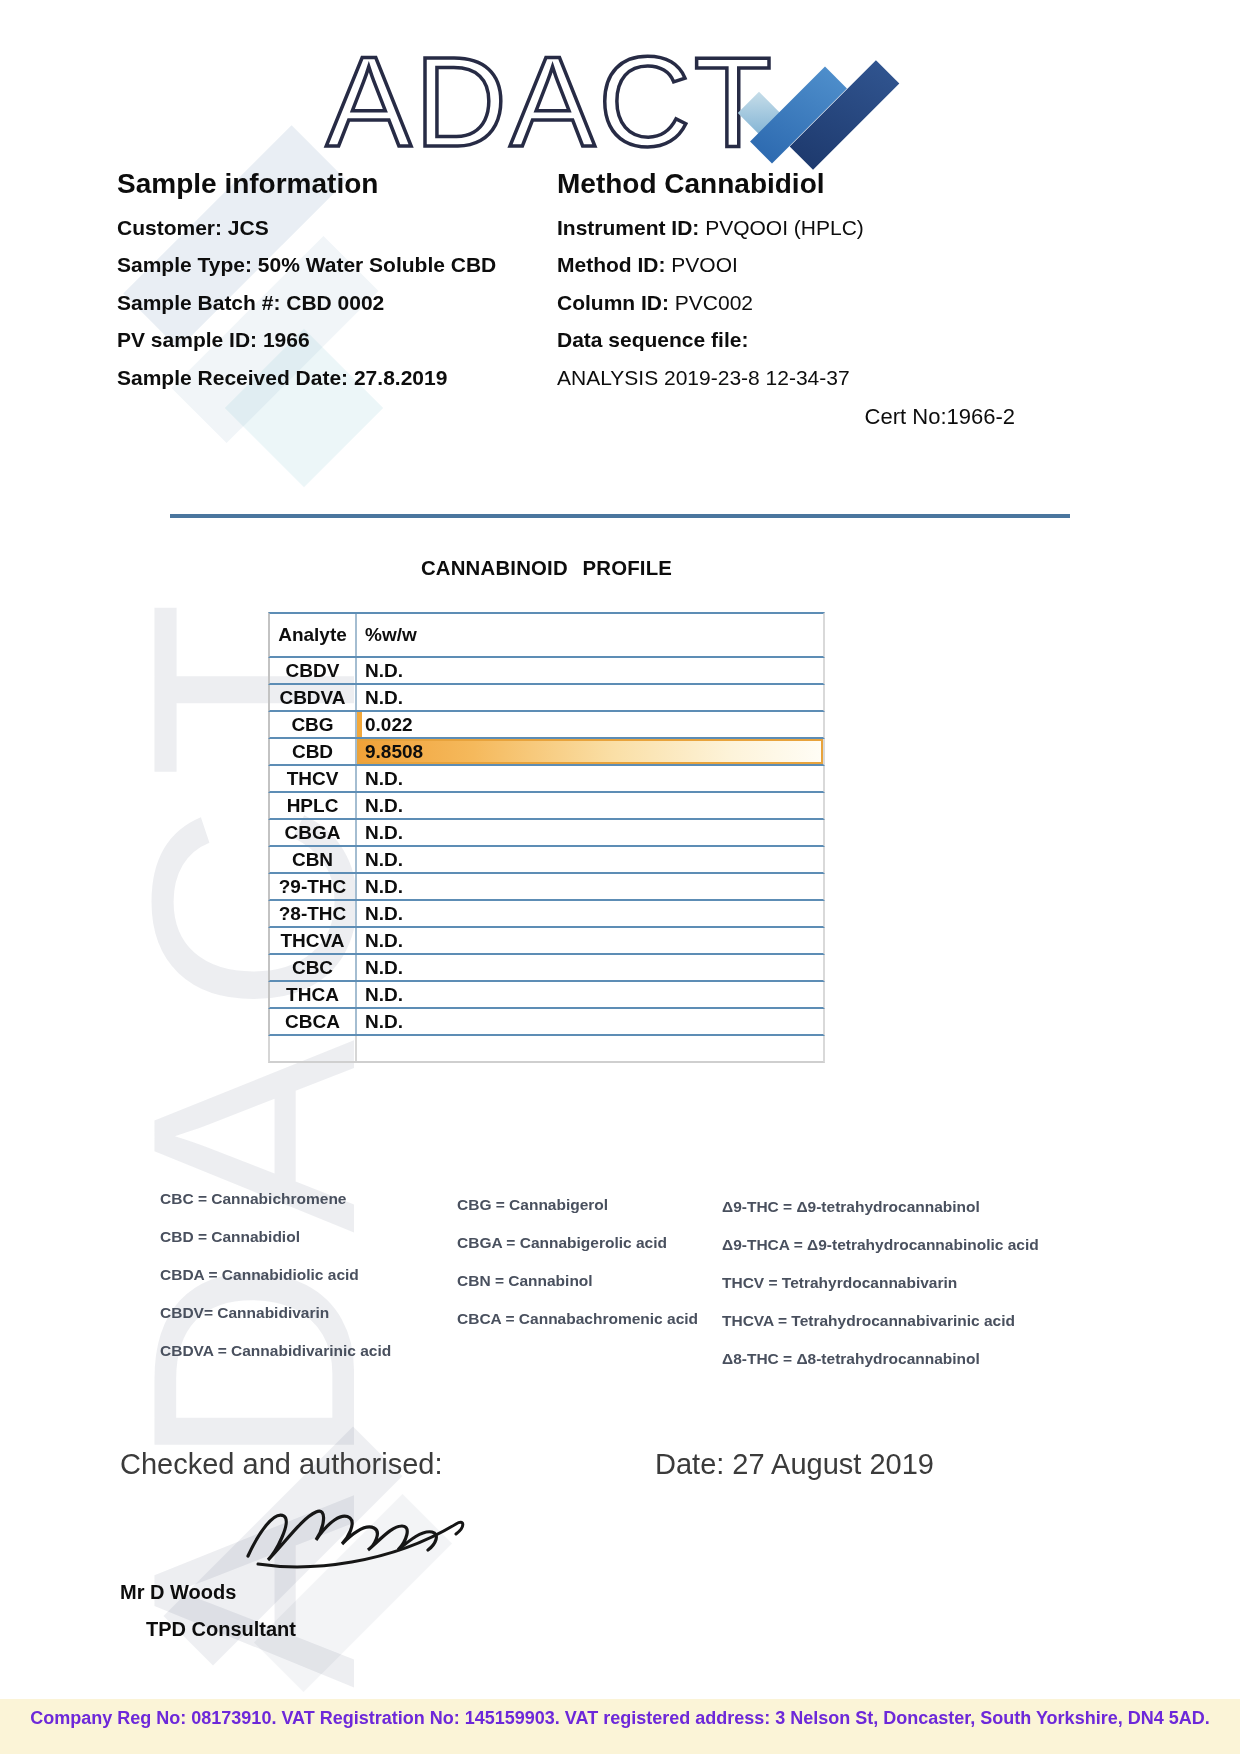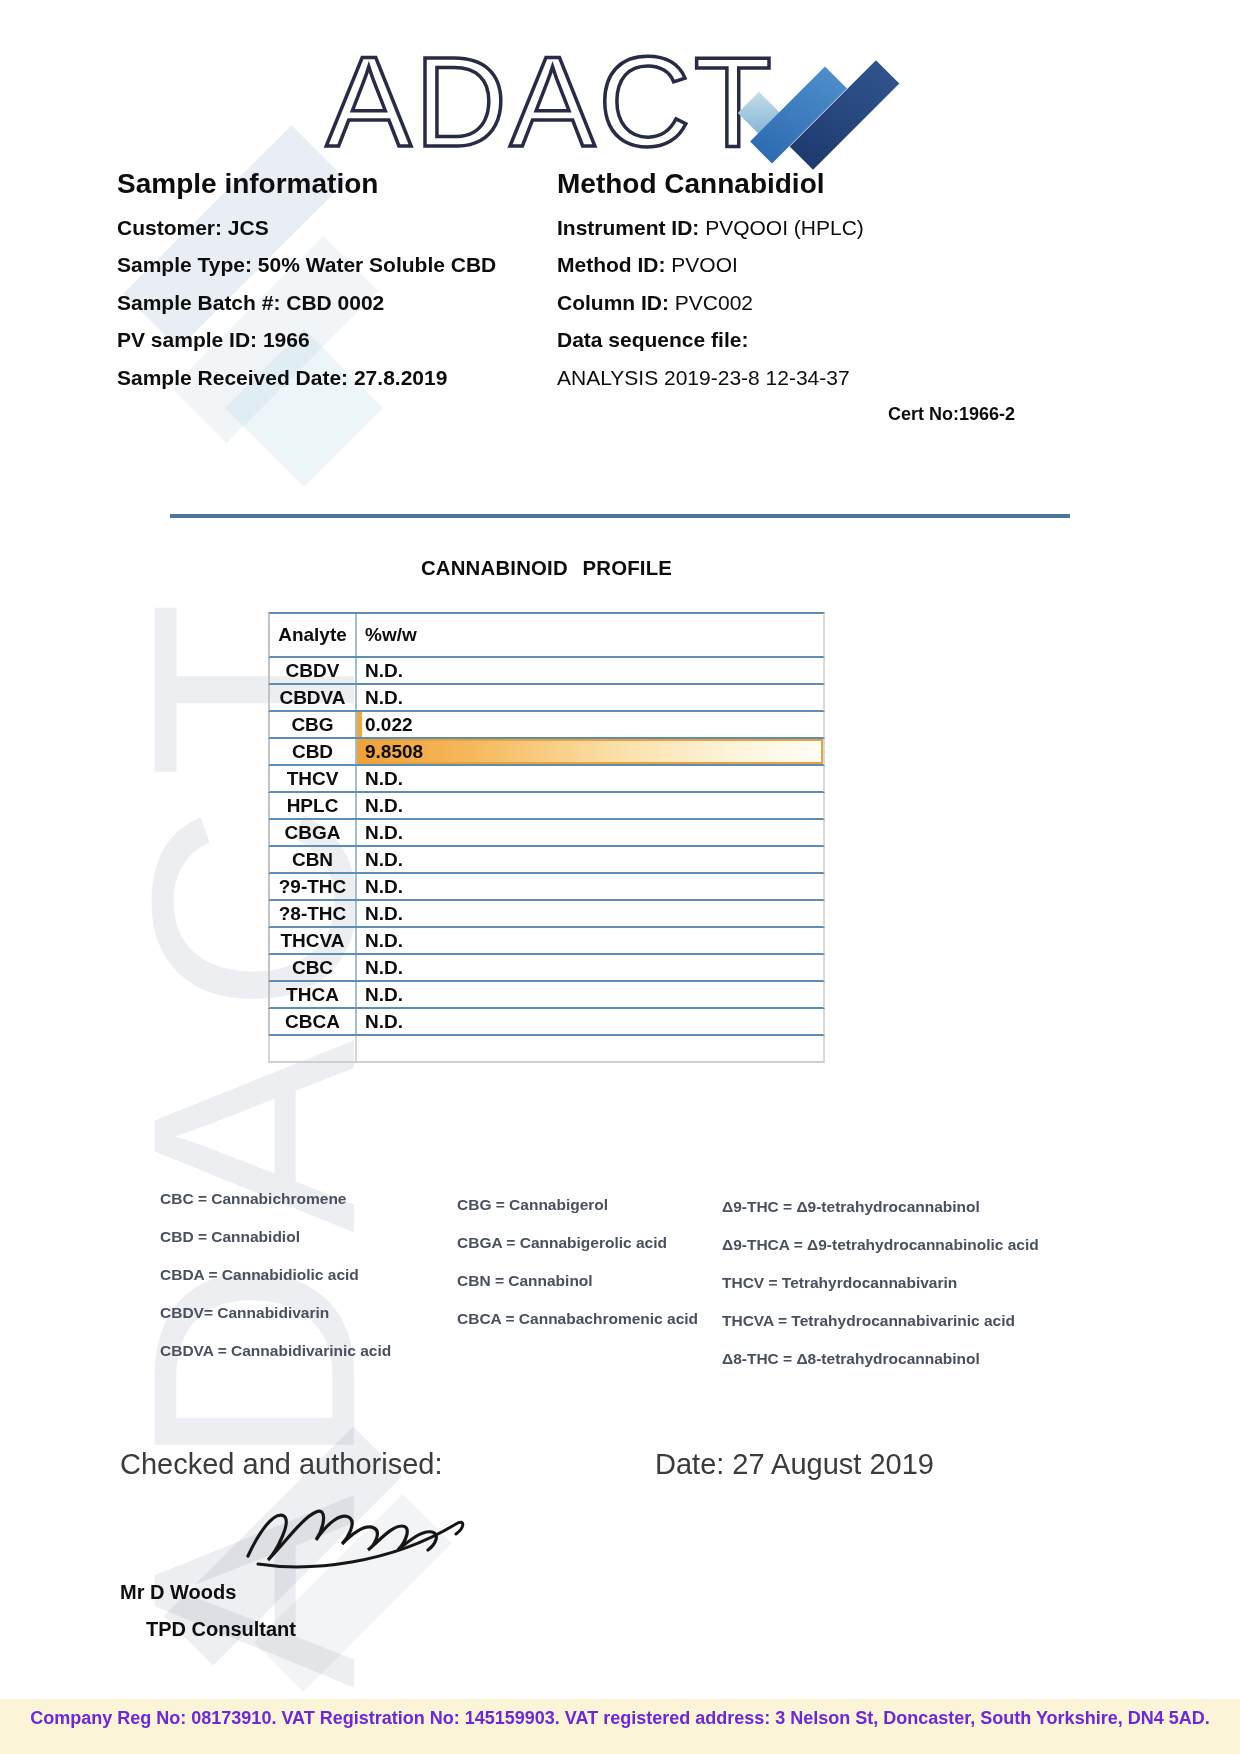--- a/index.html
+++ b/index.html
@@ -41,21 +41,21 @@
 
   
   .info-col { position:absolute; top:168px; white-space:nowrap; }
   .info-col.left  { left:117px; }
   .info-col.right { left:557px; }
   .info-heading { font-size:28px; font-weight:bold; margin-bottom:9px; }
   .info-line { height:37.5px; font-size:21px; font-weight:bold; display:flex; align-items:center; }
   .info-line .lbl { font-weight:bold; }
   .info-line .val { font-weight:normal; white-space:pre; }
   .cert-no { position:absolute; left:790px; top:404px; width:225px; text-align:right;
-    font-size:18px; font-weight:bold; }
+    font-size:22px; font-weight:normal; }
 
   .divider { position:absolute; left:170px; top:514px; width:900px; height:4px; background:#4a769e; }
 
   .profile-title { position:absolute; left:268px; top:556px; width:557px; text-align:center;
     font-size:21px; font-weight:bold; letter-spacing:0.2px; word-spacing:9px; transform:scaleX(0.97); }
 
   
   .ptable { position:absolute; left:268px; top:612px; width:557px; font-size:19px; }
   .trow { display:flex; height:27px; box-sizing:border-box;
     border-left:2px solid #c3c3c3; border-right:2px solid #d9d9d9;

